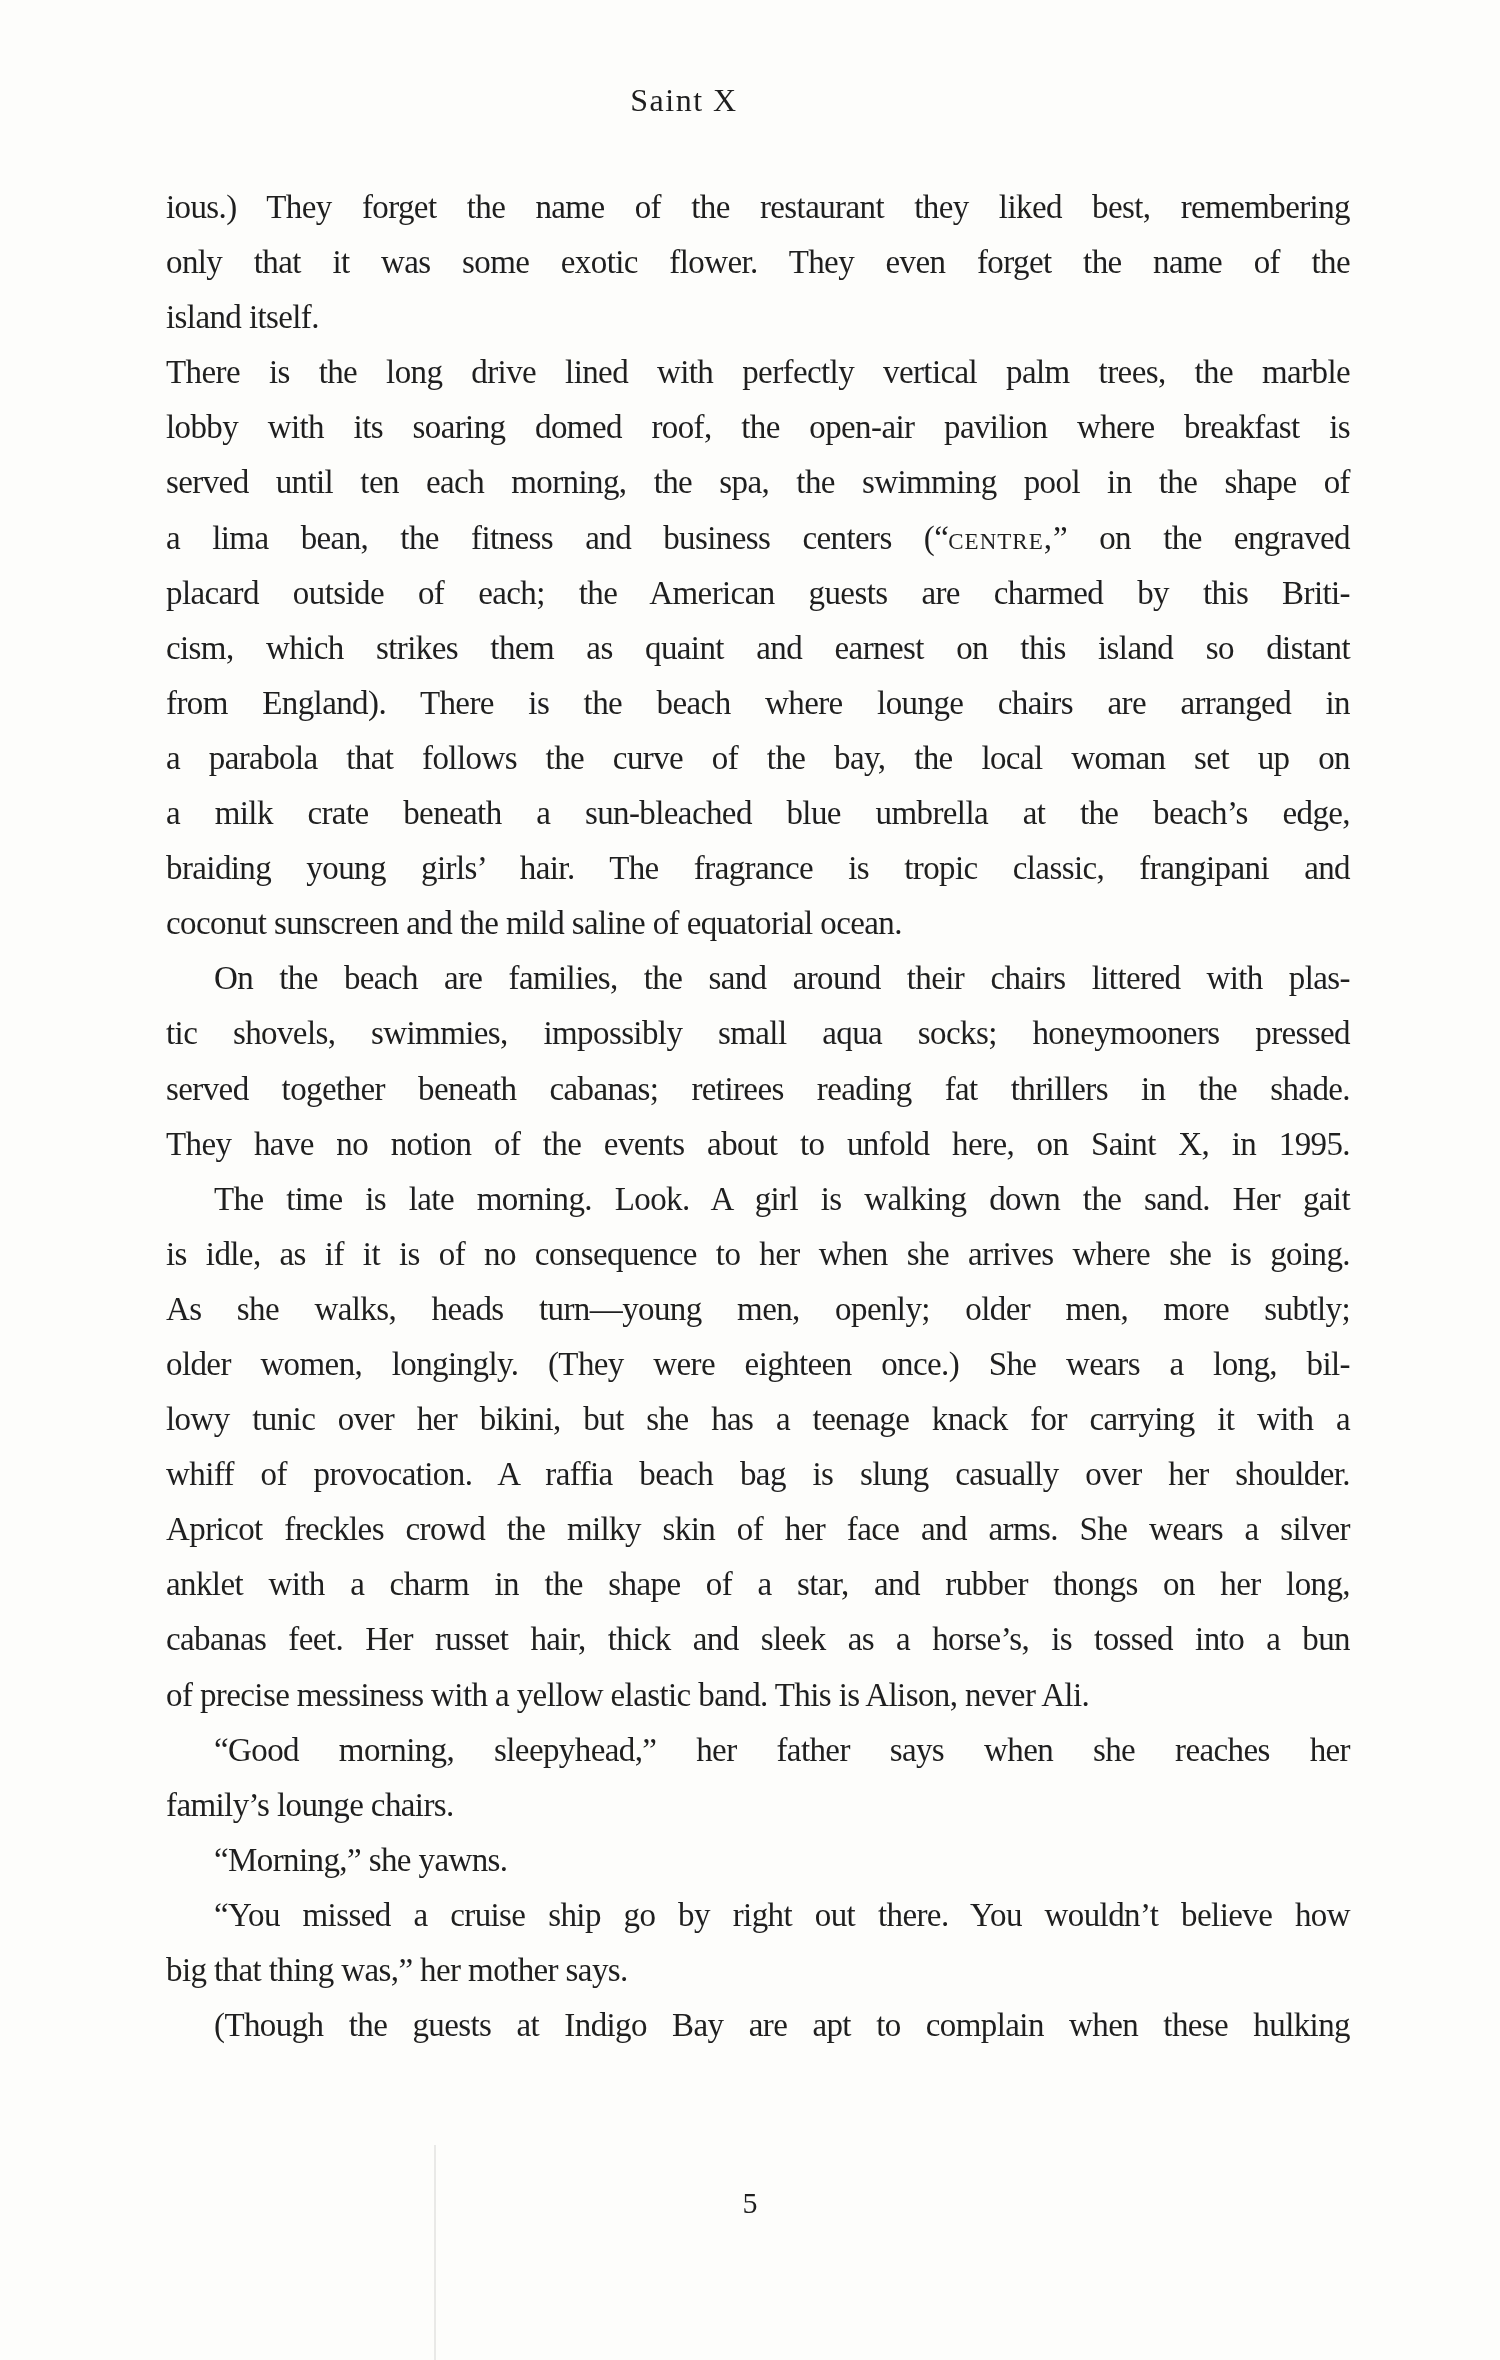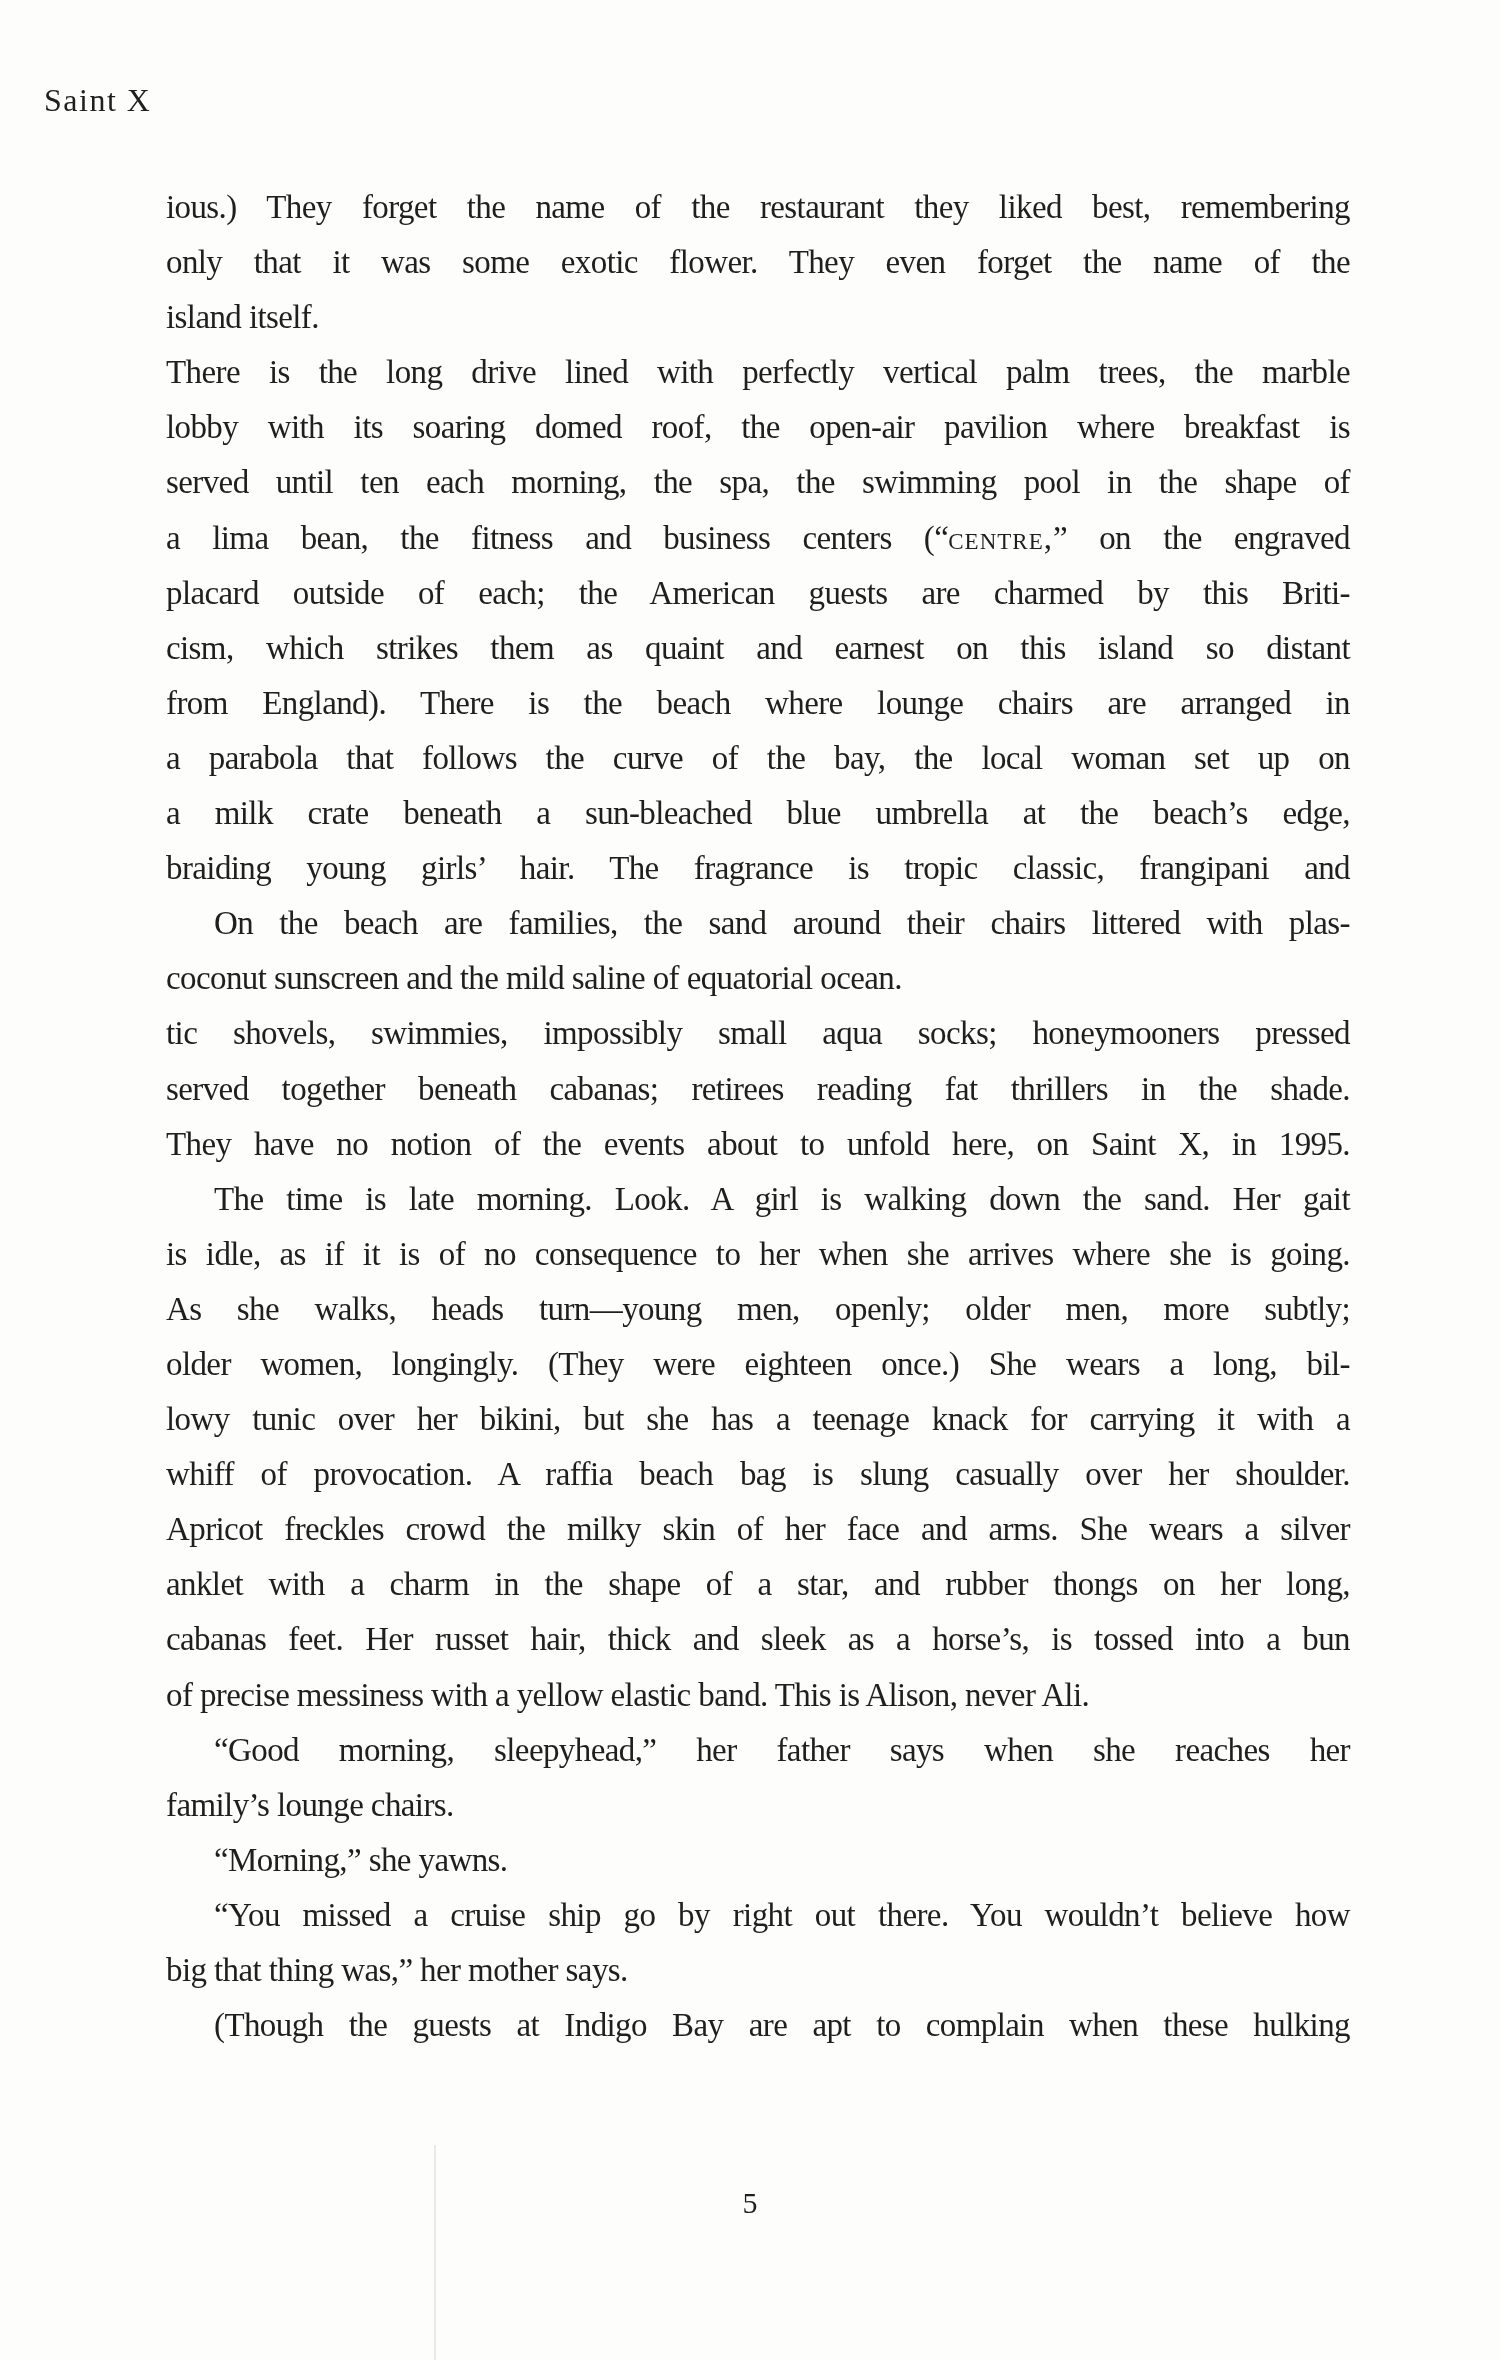--- a/index.html
+++ b/index.html
@@ -7,23 +7,23 @@
     width: 1500px; height: 2360px;
     background: #fdfdfb;
     position: relative;
     overflow: hidden;
     font-family: "Liberation Serif", "DejaVu Serif", serif;
     color: #1f1f1f;
   }
   .running-head {
     position: absolute;
     top: 82px; left: 0; width: 1368px;
+    text-align: center;
     font-size: 32px;
     letter-spacing: 1.5px;
-    margin-left: 44px;
   }
   .body-text {
     position: absolute;
     left: 166px; top: 180px;
     width: 1184px;
   }
   .line {
     height: 55.1px;
     line-height: 55.1px;
     font-size: 33px;
@@ -61,22 +61,22 @@
   <div class="line" style="word-spacing: 0px;"><span>There is the long drive lined with perfectly vertical palm trees, the marble</span></div>
   <div class="line" style="word-spacing: 0px;"><span>lobby with its soaring domed roof, the open-air pavilion where breakfast is</span></div>
   <div class="line" style="word-spacing: 0px;"><span>served until ten each morning, the spa, the swimming pool in the shape of</span></div>
   <div class="line" style="word-spacing: 0.00142045px;"><span>a lima bean, the fitness and business centers (“</span><span class="sc">centre,</span><span>” on the engraved</span></div>
   <div class="line" style="word-spacing: 0px;"><span>placard outside of each; the American guests are charmed by this Briti-</span></div>
   <div class="line" style="word-spacing: 0px;"><span>cism, which strikes them as quaint and earnest on this island so distant</span></div>
   <div class="line" style="word-spacing: 0px;"><span>from England). There is the beach where lounge chairs are arranged in</span></div>
   <div class="line" style="word-spacing: 0px;"><span>a parabola that follows the curve of the bay, the local woman set up on</span></div>
   <div class="line" style="word-spacing: 0px;"><span>a milk crate beneath a sun-bleached blue umbrella at the beach’s edge,</span></div>
   <div class="line" style="word-spacing: 0px;"><span>braiding young girls’ hair. The fragrance is tropic classic, frangipani and</span></div>
+  <div class="line last"><span>coconut sunscreen and the mild saline of equatorial ocean.</span></div>
   <div class="line indent" style="word-spacing: 4px;"><span>On the beach are families, the sand around their chairs littered with plas-</span></div>
-  <div class="line last"><span>coconut sunscreen and the mild saline of equatorial ocean.</span></div>
   <div class="line" style="word-spacing: 0px;"><span>tic shovels, swimmies, impossibly small aqua socks; honeymooners pressed</span></div>
   <div class="line" style="word-spacing: 0px;"><span>served together beneath cabanas; retirees reading fat thrillers in the shade.</span></div>
   <div class="line" style="word-spacing: 0px;"><span>They have no notion of the events about to unfold here, on Saint X, in 1995.</span></div>
   <div class="line indent" style="word-spacing: 3.42857px;"><span>The time is late morning. Look. A girl is walking down the sand. Her gait</span></div>
   <div class="line" style="word-spacing: 0px;"><span>is idle, as if it is of no consequence to her when she arrives where she is going.</span></div>
   <div class="line" style="word-spacing: 0px;"><span>As she walks, heads turn—young men, openly; older men, more subtly;</span></div>
   <div class="line" style="word-spacing: 0px;"><span>older women, longingly. (They were eighteen once.) She wears a long, bil-</span></div>
   <div class="line" style="word-spacing: 0px;"><span>lowy tunic over her bikini, but she has a teenage knack for carrying it with a</span></div>
   <div class="line" style="word-spacing: 0px;"><span>whiff of provocation. A raffia beach bag is slung casually over her shoulder.</span></div>
   <div class="line" style="word-spacing: 0px;"><span>Apricot freckles crowd the milky skin of her face and arms. She wears a silver</span></div>

